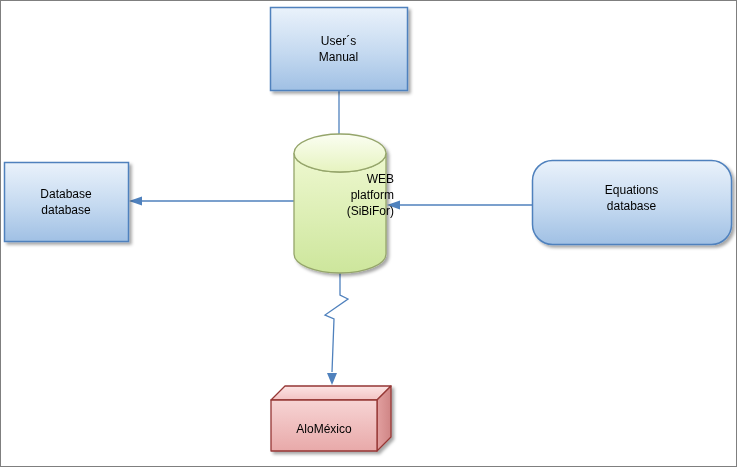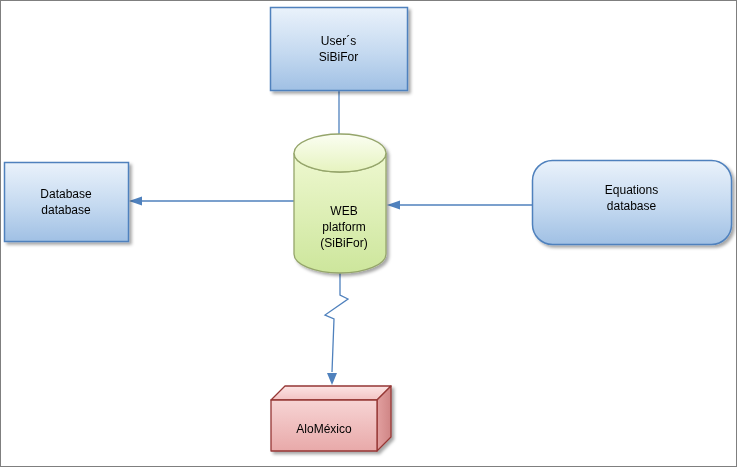--- a/index.html
+++ b/index.html
@@ -96,24 +96,24 @@
 
     <g filter="url(#ds)" stroke-linejoin="round">
       <path d="M270,399 L284,385 L390,385 L376,399 Z" fill="url(#gradPinkTop)" stroke="#953735" stroke-width="1.3"></path>
       <path d="M376,399 L390,385 L390,436 L376,450 Z" fill="url(#gradPinkRight)" stroke="#953735" stroke-width="1.3"></path>
       <rect x="270" y="399" width="106" height="51" fill="url(#gradPinkFront)" stroke="#953735" stroke-width="1.3"></rect>
     </g>
   </svg>
 
   <div class="label" style="left:269px; top:6px; width:137px; height:83px;">
     <span>User´s</span>
-    <span>SiBiFor</span>
+    <span>Manual</span>
   </div>
 
-  <div class="label" style="left:293px; top:186px; width:100px; height:80px;">
+  <div class="label" style="left:293px; top:154px; width:100px; height:80px;align-items:flex-end;">
     <span>WEB</span>
     <span>platform</span>
     <span class="bold">(SiBiFor)</span>
   </div>
 
   <div class="label" style="left:3px; top:161px; width:124px; height:79px;">
     <span>Database</span>
     <span>database</span>
   </div>
 

